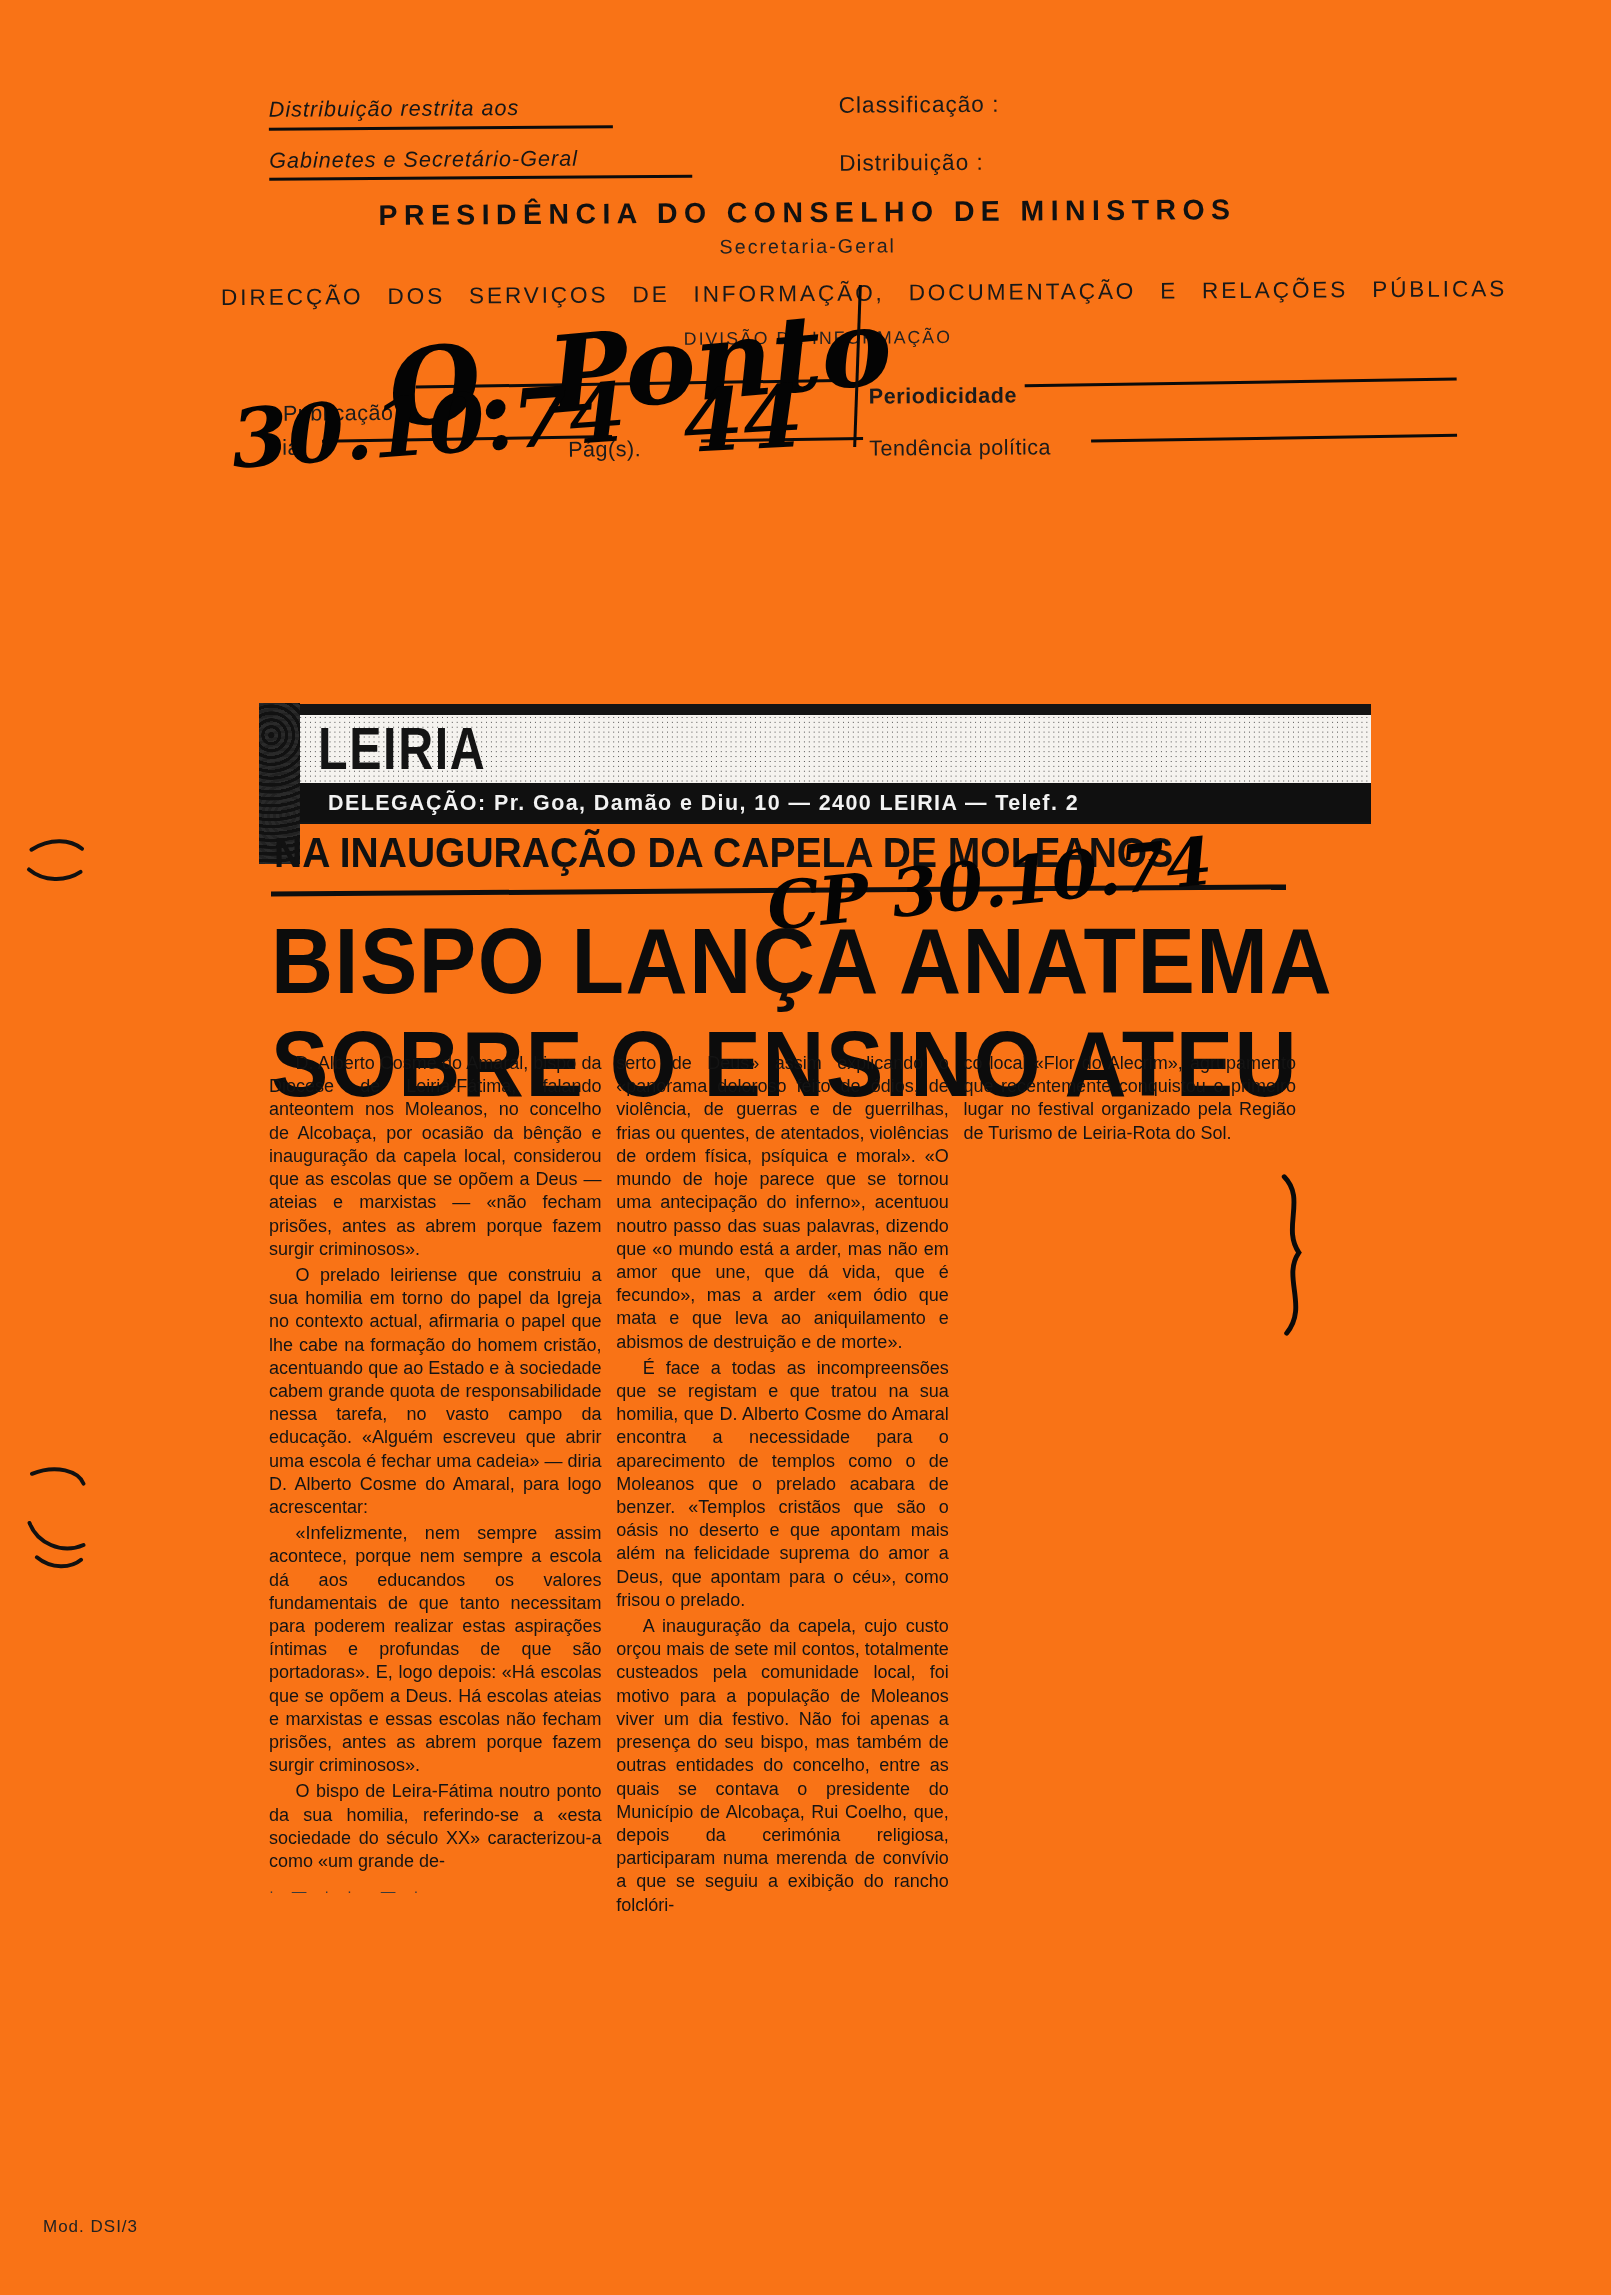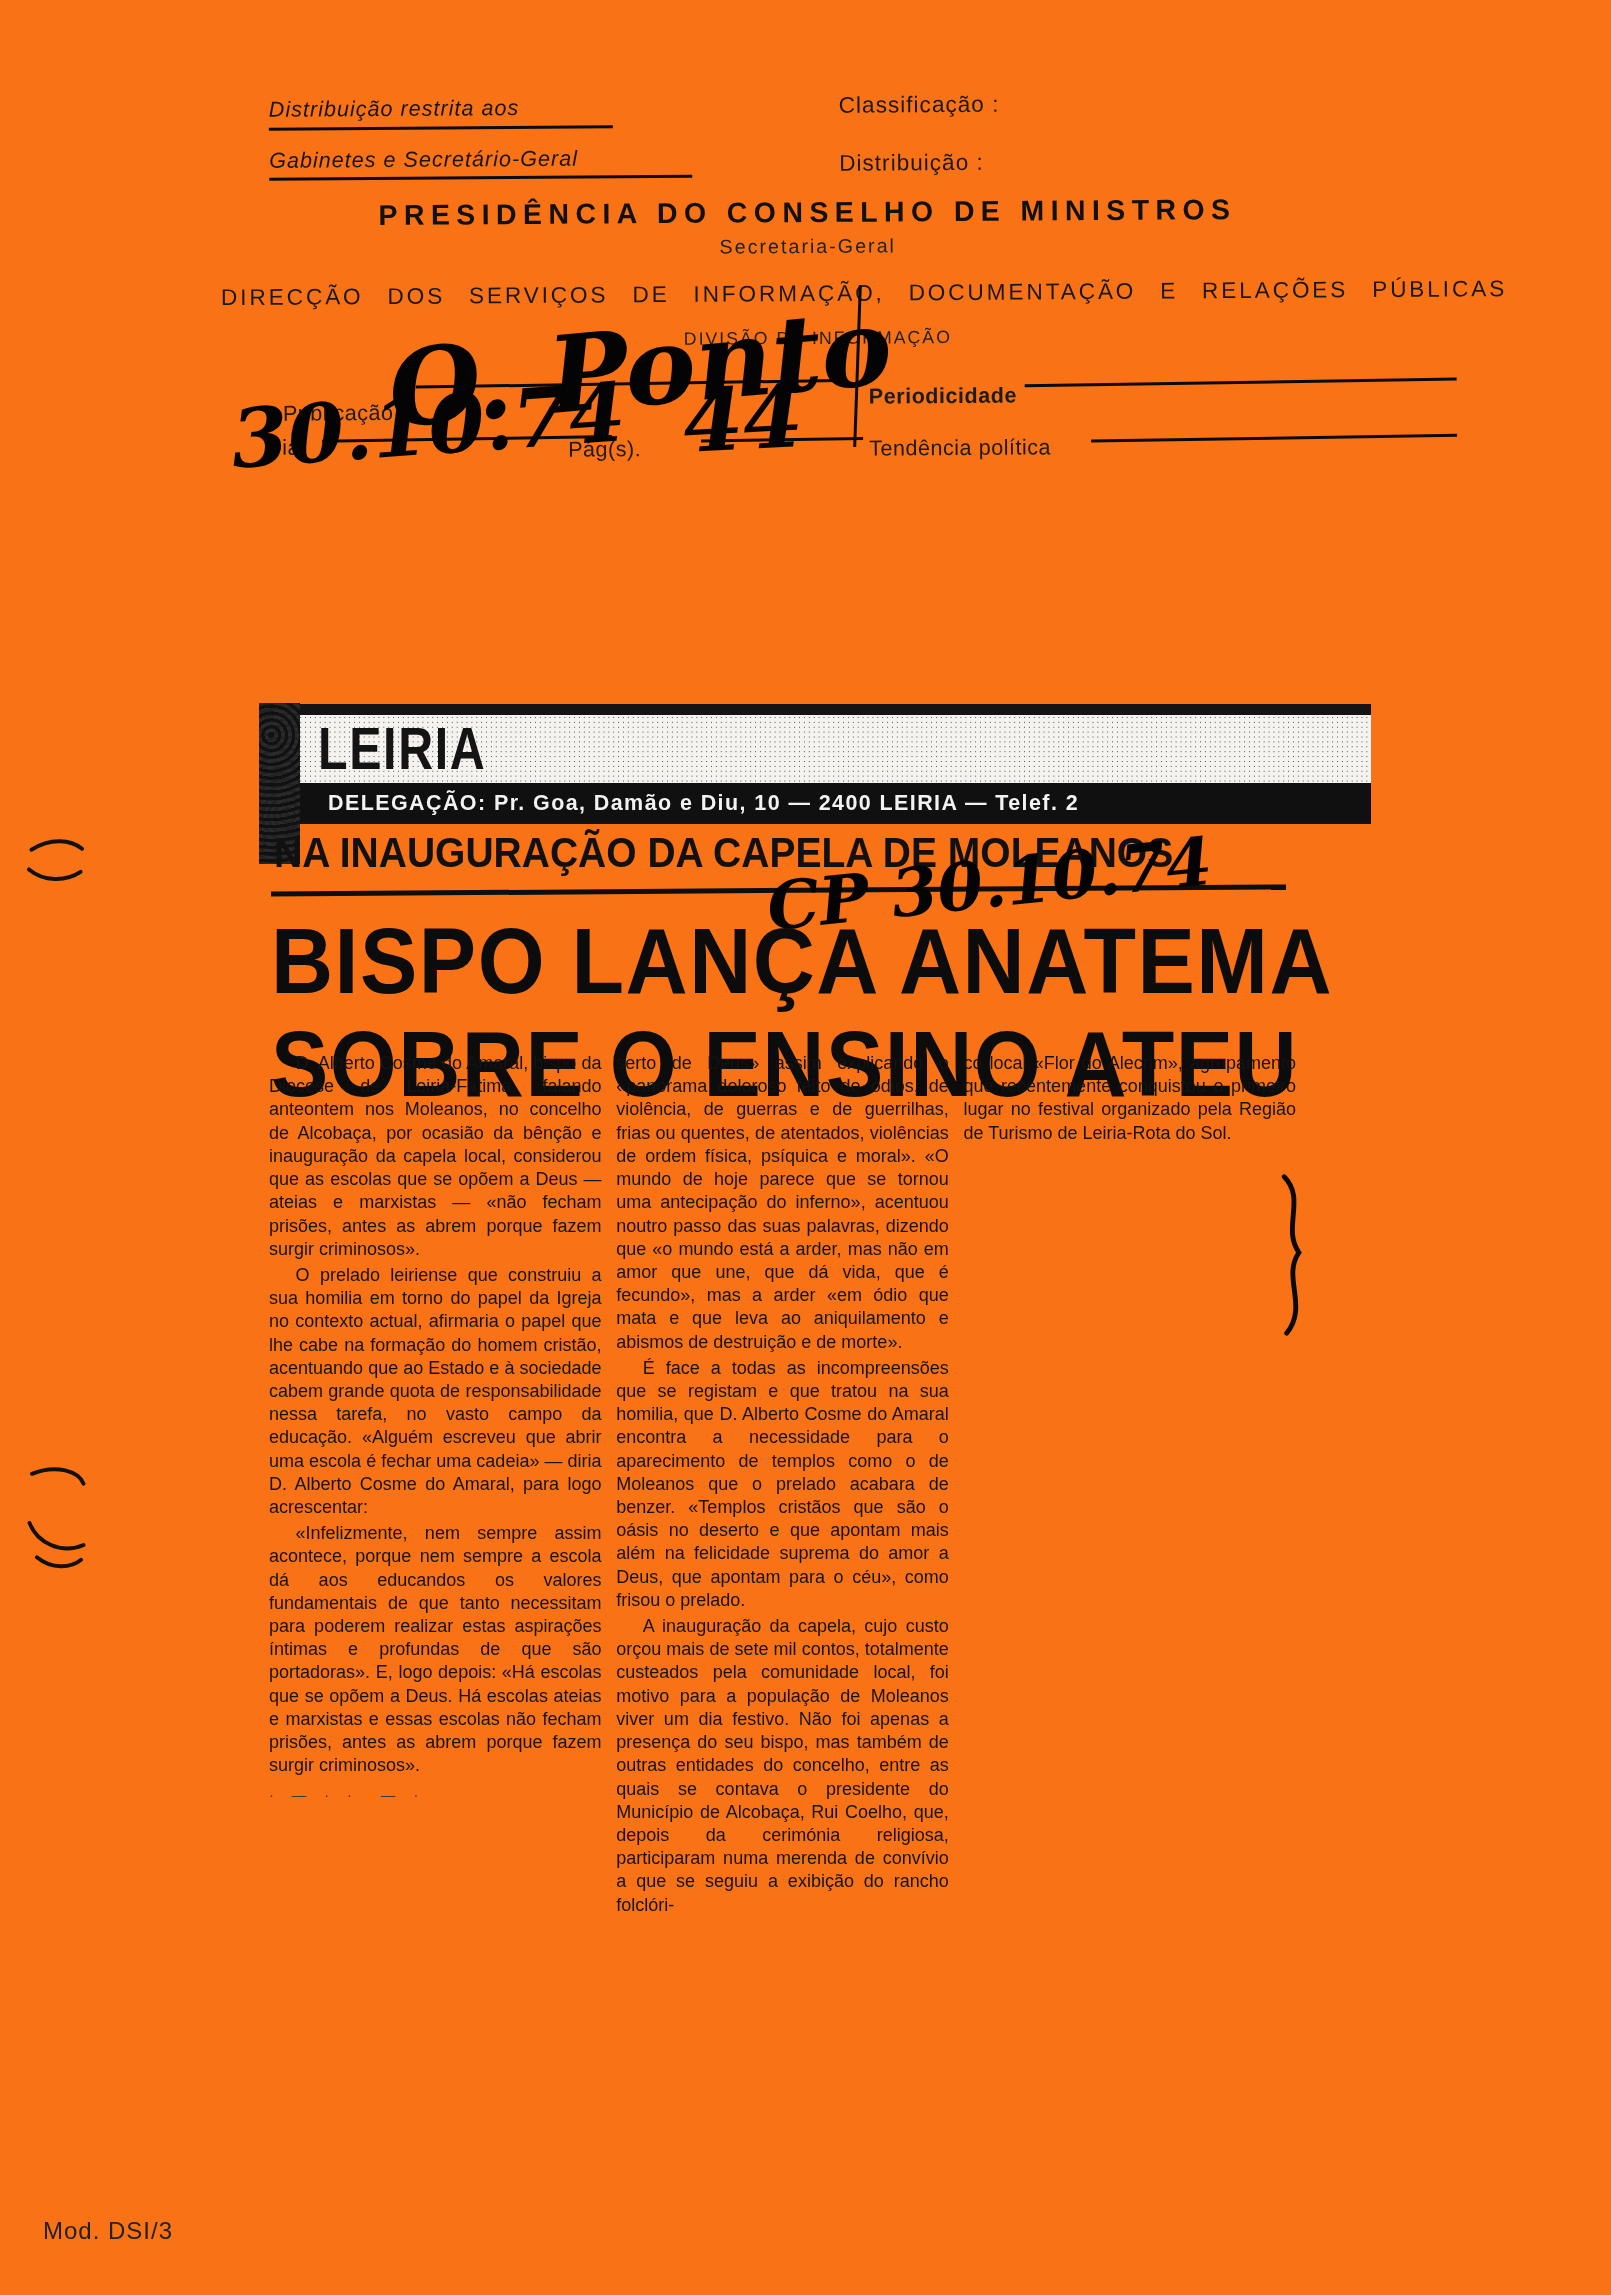--- a/index.html
+++ b/index.html
@@ -51,21 +51,21 @@
   .masthead-address{color:#f2f2f2;font-size:22.6px;font-weight:bold;letter-spacing:1.5px;transform:scaleX(0.95);transform-origin:left center;white-space:nowrap;}
   .kicker{position:absolute;left:274px;top:829px;font-size:39px;font-weight:800;letter-spacing:0px;color:#111;transform:scaleY(1.08);transform-origin:left top;white-space:nowrap;}
   .kicker-rule{position:absolute;left:271px;top:888px;width:1015px;height:4.9px;background:#0e0e0e;transform:rotate(-0.4deg);}
   .headline{position:absolute;left:271px;top:910px;font-size:86px;font-weight:900;line-height:1.1;letter-spacing:1.5px;color:#0c0c0c;transform:scaleY(1.08);transform-origin:left top;white-space:nowrap;}
   .article{position:absolute;left:269px;top:1052px;width:1027px;display:flex;gap:14.7px;}
   .col{width:333px;font-size:18px;line-height:1.29;text-align:justify;color:#141414;}
   .col p{margin:0 0 2.9px 0;}
   .col p.ind{text-indent:26.5px;}
   .noise-line{margin-top:8.8px;color:#3a3a3a;font-size:14.7px;letter-spacing:6.9px;white-space:nowrap;overflow:hidden;}
   .brace{position:absolute;left:1272px;top:1174px;}
-  .footer-ref{position:absolute;left:43px;top:2217px;font-size:24px;color:#222;letter-spacing:1px;}
+  .footer-ref{position:absolute;left:43px;top:2217px;font-size:17px;color:#222;letter-spacing:1px;}
 </style>
 </head>
 <body>
 
 <div class="page">
 
   <div class="form-header">
 
     <div class="hdr-left">
       <div><span class="u-line u1">Distribuição restrita aos</span></div>
@@ -124,20 +124,21 @@
   <div class="headline">
     <div>BISPO LANÇA ANATEMA</div>
     <div>SOBRE O ENSINO ATEU</div>
   </div>
 
   <div class="article">
     <div class="col">
       <p class="ind">D. Alberto Cosme do Amaral, bispo da Diocese de Leiria-Fátima, falando anteontem nos Moleanos, no concelho de Alcobaça, por ocasião da bênção e inauguração da capela local, considerou que as escolas que se opõem a Deus — ateias e marxistas — «não fecham prisões, antes as abrem porque fazem surgir criminosos».</p>
       <p class="ind">O prelado leiriense que construiu a sua homilia em torno do papel da Igreja no contexto actual, afirmaria o papel que lhe cabe na formação do homem cristão, acentuando que ao Estado e à sociedade cabem grande quota de responsabilidade nessa tarefa, no vasto campo da educação. «Alguém escreveu que abrir uma escola é fechar uma cadeia» — diria D. Alberto Cosme do Amaral, para logo acrescentar:</p>
       <p class="ind">«Infelizmente, nem sempre assim acontece, porque nem sempre a escola dá aos educandos os valores fundamentais de que tanto necessitam para poderem realizar estas aspirações íntimas e profundas de que são portadoras». E, logo depois: «Há escolas que se opõem a Deus. Há escolas ateias e marxistas e essas escolas não fecham prisões, antes as abrem porque fazem surgir criminosos».</p>
+      <p class="ind">O bispo de Leira-Fátima noutro ponto da sua homilia, referindo-se a «esta sociedade do século XX» caracterizou-a como «um grande de-</p>
       <div class="noise-line">· — · · ­ — ·</div>
     </div>
     <div class="col">
       <p>serto de Deus» assim explicando o «panorama doloroso feito de ódios, de violência, de guerras e de guerrilhas, frias ou quentes, de atentados, violências de ordem física, psíquica e moral». «O mundo de hoje parece que se tornou uma antecipação do inferno», acentuou noutro passo das suas palavras, dizendo que «o mundo está a arder, mas não em amor que une, que dá vida, que é fecundo», mas a arder «em ódio que mata e que leva ao aniquilamento e abismos de destruição e de morte».</p>
       <p class="ind">É face a todas as incompreensões que se registam e que tratou na sua homilia, que D. Alberto Cosme do Amaral encontra a necessidade para o aparecimento de templos como o de Moleanos que o prelado acabara de benzer. «Templos cristãos que são o oásis no deserto e que apontam mais além na felicidade suprema do amor a Deus, que apontam para o céu», como frisou o prelado.</p>
       <p class="ind">A inauguração da capela, cujo custo orçou mais de sete mil contos, totalmente custeados pela comunidade local, foi motivo para a população de Moleanos viver um dia festivo. Não foi apenas a presença do seu bispo, mas também de outras entidades do concelho, entre as quais se contava o presidente do Município de Alcobaça, Rui Coelho, que, depois da cerimónia religiosa, participaram numa merenda de convívio a que se seguiu a exibição do rancho folclóri-</p>
     </div>
     <div class="col">
       <p>co local «Flor do Alecrim», agrupamento que recentemente conquistou o primeiro lugar no festival organizado pela Região de Turismo de Leiria-Rota do Sol.</p>
     </div>

